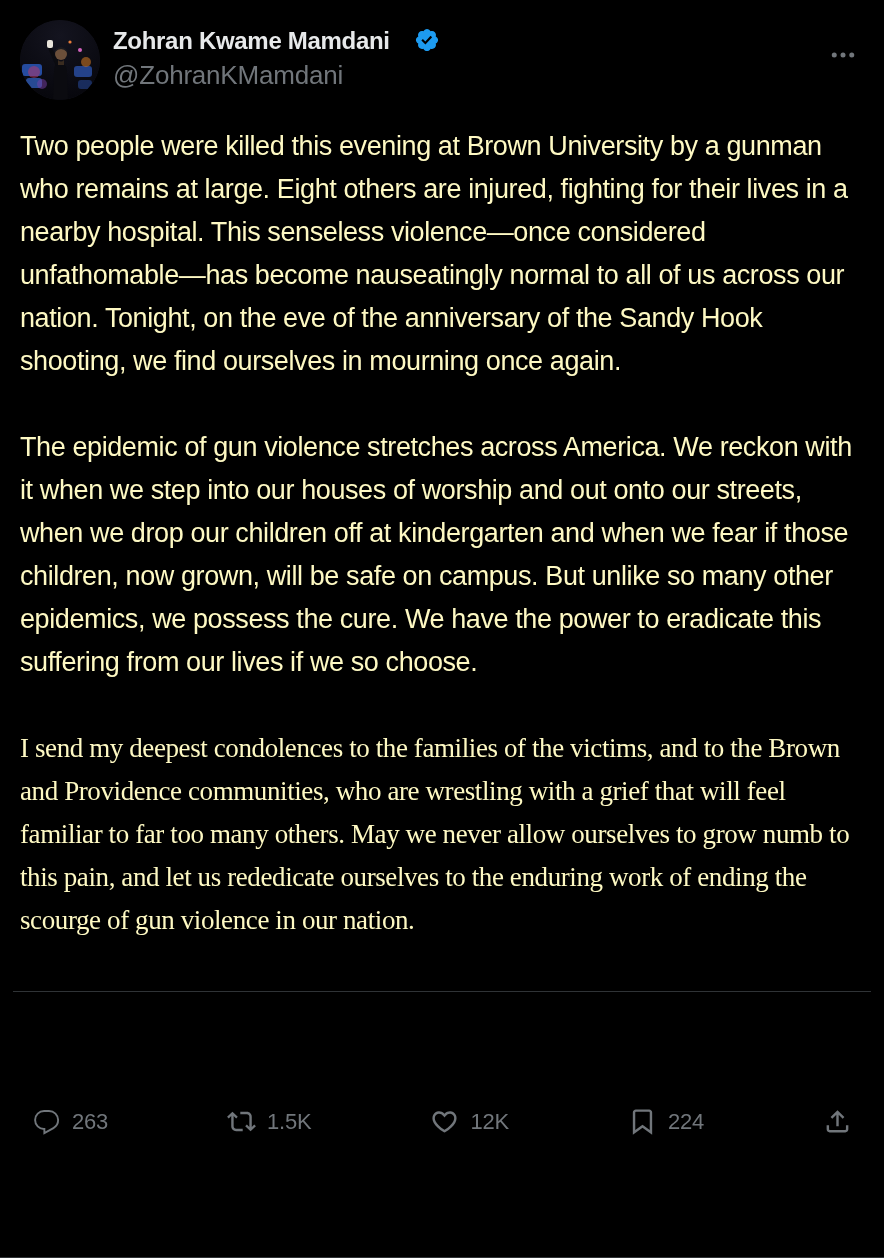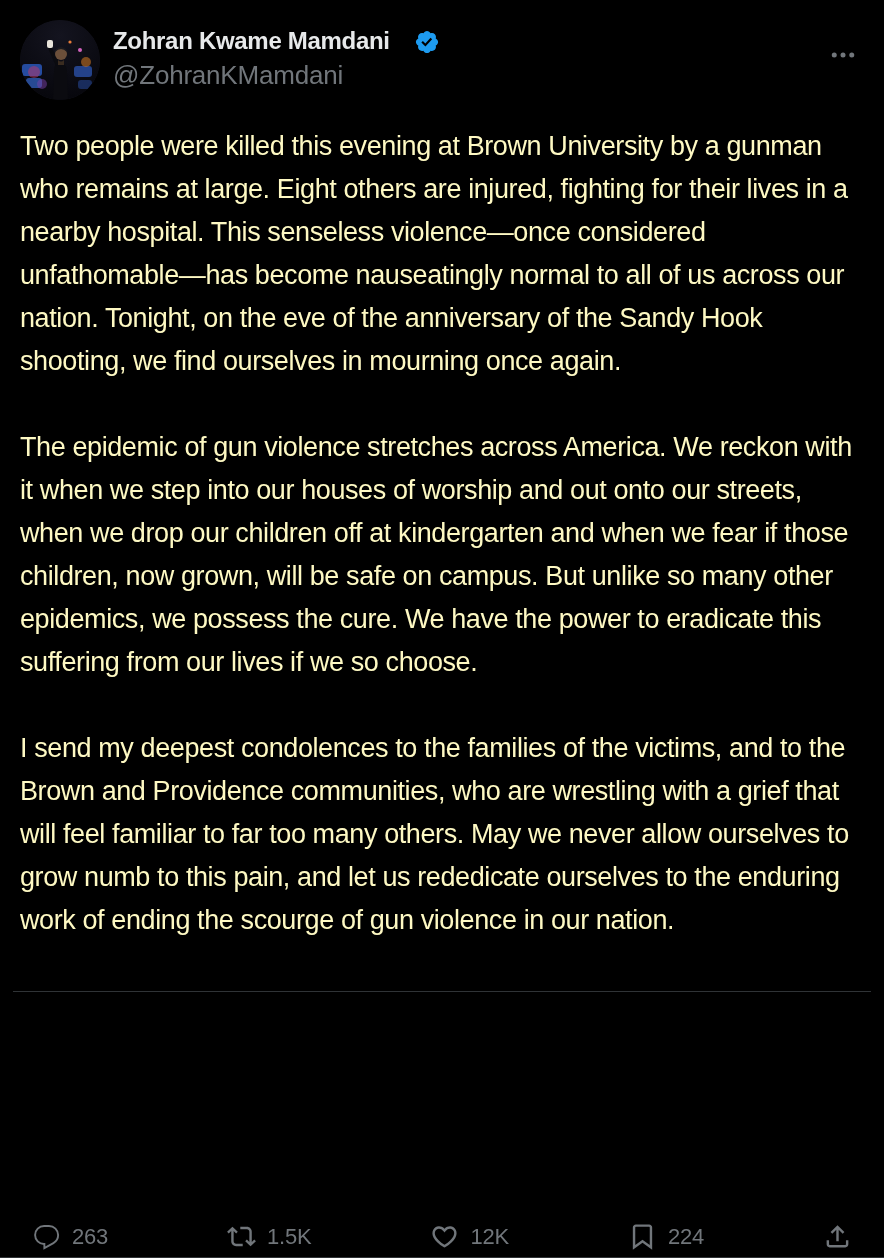--- a/index.html
+++ b/index.html
@@ -29,21 +29,21 @@
     width: 80px;
     height: 80px;
     border-radius: 50%;
     overflow: hidden;
     flex: 0 0 80px;
     cursor: pointer;
     background: #10101a;
   }
   .avatar svg { display: block; }
   .name-block { margin-left: 13px; padding-top: 7px; min-width: 0; }
-  .display-name-row { display: flex; align-items: flex-end; gap: 24px; cursor: pointer; }
+  .display-name-row { display: flex; align-items: flex-start; gap: 24px; cursor: pointer; }
   .display-name {
     font-size: 24px;
     font-weight: 700;
     color: #e7e9ea;
     letter-spacing: -0.3px;
     white-space: nowrap;
   }
   .badge { width: 26px; height: 26px; display: inline-block; }
   .handle {
     font-size: 26px;
@@ -63,21 +63,21 @@
   }
   
   .tweet-text {
     margin-top: 25px;
     font-size: 27px;
     line-height: 43px;
     color: #fef9c3;
     letter-spacing: -0.4px;
   }
   .tweet-text p { margin-bottom: 43px; }
-  .tweet-text p:last-child { margin-bottom: 16px; }
+  .tweet-text p:last-child { margin-bottom: 16px; font-family: Liberation Serif, serif; }
   
   .meta {
     margin-top: 34px;
     font-size: 23px;
     color: #71767b;
     letter-spacing: -0.2px;
     cursor: pointer;
   }
   .meta .views-count { color: #e7e9ea; font-weight: 700; }
   
@@ -85,21 +85,21 @@
     margin-top: 33px;
     height: 1px;
     background: #2f3336;
     margin-left: -7px;
     margin-right: -7px;
   }
   .actions {
     flex: 1;
     display: flex;
     justify-content: space-between;
-    align-items: flex-end;
+    align-items: center;
     padding: 0 12px 6px 12px;
   }
   .action-group {
     display: flex;
     align-items: center;
     gap: 11px;
     color: #71767b;
     background: none;
     border: none;
     cursor: pointer;

